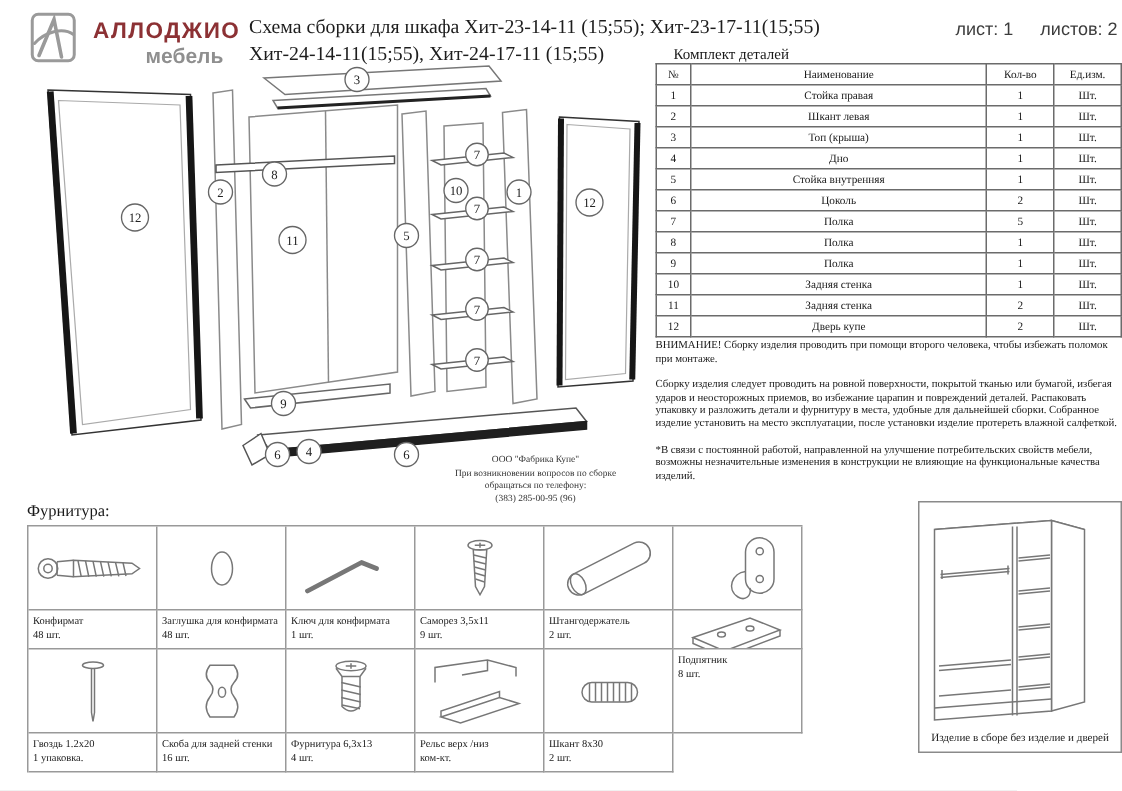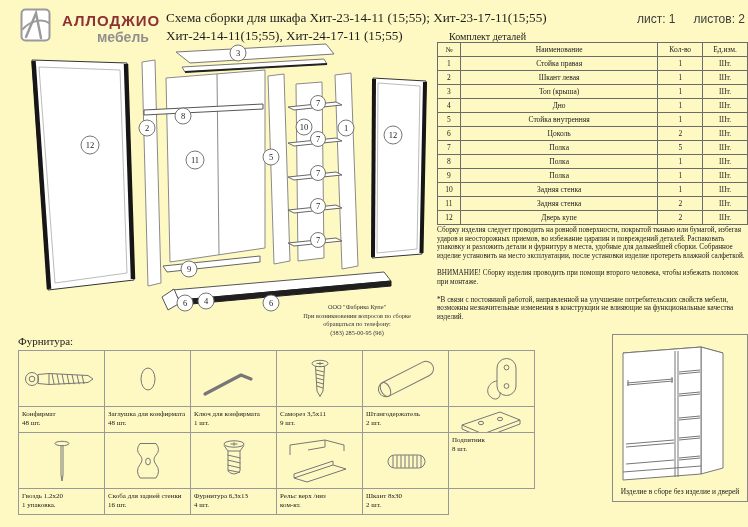--- a/index.html
+++ b/index.html
@@ -1,16 +1,16 @@
 <!DOCTYPE html>
 <html><head>
 <meta charset="utf-8">
 <style>
   html,body{margin:0;padding:0;background:#e8e8e8;}
-  .page{position:relative;width:748px;height:527px;background:#fef9c3;overflow:hidden;
+  .page{position:relative;width:748px;height:527px;background:#ffffff;overflow:hidden;
         font-family:"Liberation Serif",serif;color:#1a1a1a;}
   
   .logo-box{position:absolute;left:20px;top:8px;}
   .brand{position:absolute;left:62px;top:12px;font-family:"Liberation Sans",sans-serif;
          font-weight:bold;font-size:15px;letter-spacing:1px;color:#8c3134;}
   .brand-sub{position:absolute;left:97px;top:29px;font-family:"Liberation Sans",sans-serif;
          font-weight:bold;font-size:14px;color:#8f8f8f;}
   .title{position:absolute;left:166px;top:9px;font-size:13.2px;line-height:18px;color:#1d1d1d;}
   .sheet-info{position:absolute;left:637px;top:12px;font-family:"Liberation Sans",sans-serif;
          font-size:12px;color:#3c3c3c;white-space:nowrap;}
@@ -240,22 +240,22 @@
     <tr>
           <td class="col-num">12</td>
           <td class="col-name">Дверь купе</td>
           <td class="col-qty">2</td>
           <td class="col-unit">Шт.</td>
         </tr>
   </tbody>
     </table>
 
   <div class="notices">
+    <p>ВНИМАНИЕ! Сборку изделия проводить при помощи второго человека, чтобы избежать поломок при монтаже.</p>
     <p>Сборку изделия следует проводить на ровной поверхности, покрытой тканью или бумагой, избегая ударов и неосторожных приемов, во избежание царапин и повреждений деталей. Распаковать упаковку и разложить детали и фурнитуру в места, удобные для дальнейшей сборки. Собранное изделие установить на место эксплуатации, после установки изделие протереть влажной салфеткой.</p>
-    <p>ВНИМАНИЕ! Сборку изделия проводить при помощи второго человека, чтобы избежать поломок при монтаже.</p>
     <p>*В связи с постоянной работой, направленной на улучшение потребительских свойств мебели, возможны незначительные изменения в конструкции не влияющие на функциональные качества изделий.</p>
   </div>
 
   <div class="hw-title">Фурнитура:</div>
   <div class="hw-grid">
 
     <div class="hw-cell hw-icon-cell">
       <svg width="84" height="52" viewBox="0 0 84 52" fill="none" stroke="#777">
         <circle cx="12" cy="26" r="6.5"></circle>
           <circle cx="12" cy="26" r="2.8"></circle>

